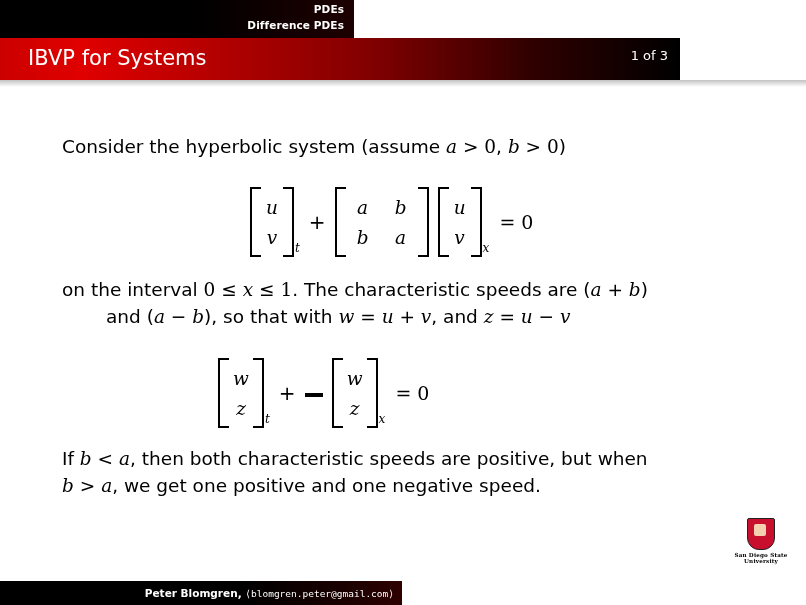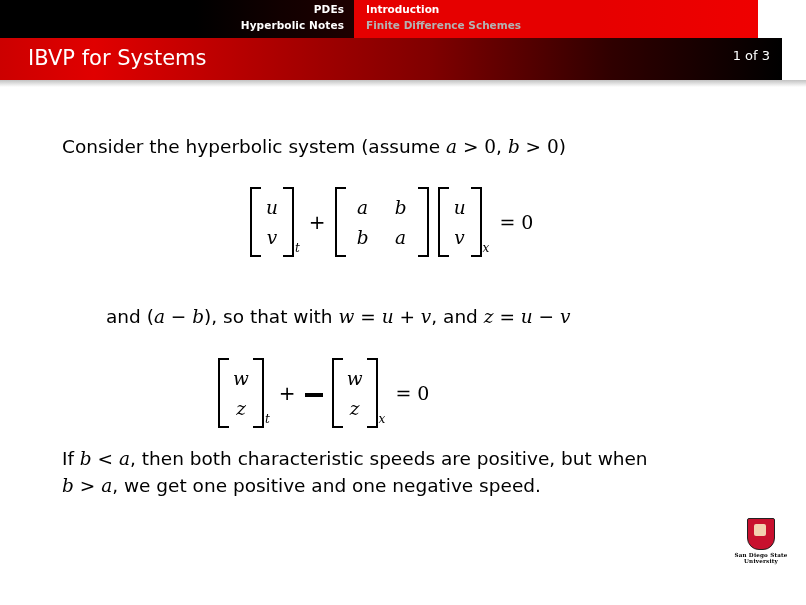--- a/index.html
+++ b/index.html
@@ -72,21 +72,21 @@
     top: 19px;
     font-size: 10.5px;
     font-weight: bold;
     color: #b3b3b3;
   }
 
   
   .titlebar {
     position: absolute;
     top: 38px; left: 0;
-    width: 782px;
+    width: 680px;
     height: 42px;
     background: linear-gradient(to right, #cc0000 0%, #e00000 12%, #800000 55%, #300000 78%, #000000 100%);
   }
   .title-text {
     position: absolute;
     left: 28px;
     top: 8px;
     font-size: 21px;
     color: #ffffff;
   }
@@ -277,25 +277,21 @@
   }
 </style>
 </head>
 <body>
 
 <div class="slide">
 
   <div class="headbar">
     <div class="headbar-left">
       <div class="head-line1">PDEs</div>
-      <div class="head-line2">Hyperbolic Notes</div>
-    </div>
-    <div class="headbar-right">
-      <div class="head-line1r">Introduction</div>
-      <div class="head-line2r">Finite Difference Schemes</div>
+      <div class="head-line2">Difference PDEs</div>
     </div>
   </div>
 
   <div class="titlebar">
     <div class="title-text">IBVP for Systems</div>
     <div class="title-count">1 of 3</div>
   </div>
   <div class="titlebar-shadow"></div>
 
   <div class="body-area">
@@ -342,20 +338,23 @@
           <div class="mrow">
               <span class="mcell" style="width:26px;">v</span>
             </div>
         </div>
         <span class="bracket-right"></span>
       </div>
       <span class="sub">x</span>
       <span class="eqz">= 0</span>
     </div>
 
+    <div class="para" style="left:62px; top:181px;">
+      on the interval <span class="mathnum">0</span> <span class="op">≤</span> <span class="mathvar">x</span> <span class="op">≤</span> <span class="mathnum">1</span>. The characteristic speeds are (<span class="mathvar">a</span> <span class="op">+</span> <span class="mathvar">b</span>)
+    </div>
     <div class="para" style="left:62px; top:208px;margin-left:44px;">
       and (<span class="mathvar">a</span> <span class="op">−</span> <span class="mathvar">b</span>), so that with <span class="mathvar">w</span> <span class="op">=</span> <span class="mathvar">u</span> <span class="op">+</span> <span class="mathvar">v</span>, and <span class="mathvar">z</span> <span class="op">=</span> <span class="mathvar">u</span> <span class="op">−</span> <span class="mathvar">v</span>
     </div>
 
     <div class="eqblock" style="left:218px; top:263px;">
       <div class="wrapped">
         <span class="bracket-left"></span>
         <div class="matrix">
           <div class="mrow">
               <span class="mcell" style="width:28px;">w</span>
@@ -397,15 +396,21 @@
 
   </div>
 
   <div class="logo">
     <div class="logo-shield"></div>
     <div class="logo-t1">San Diego State</div>
     <div class="logo-t2">University</div>
   </div>
 
   <div class="footer">
+    <div class="footer-left">
+      <div class="footer-left-text">
+        <span>Peter Blomgren,</span>
+        <span class="mono">⟨blomgren.peter@gmail.com⟩</span>
+      </div>
+    </div>
   </div>
 
 </div>
 
 </body></html>

